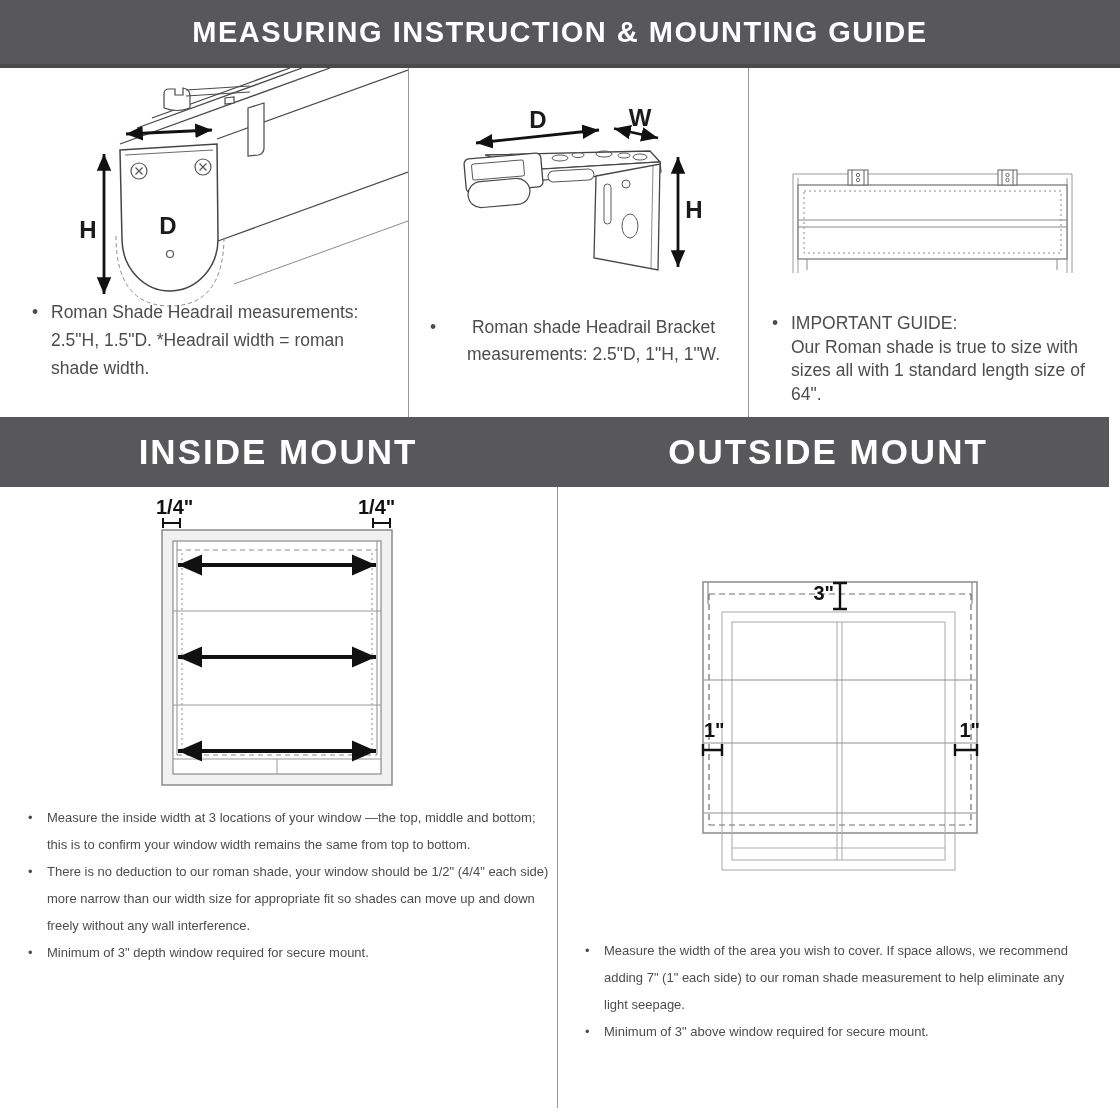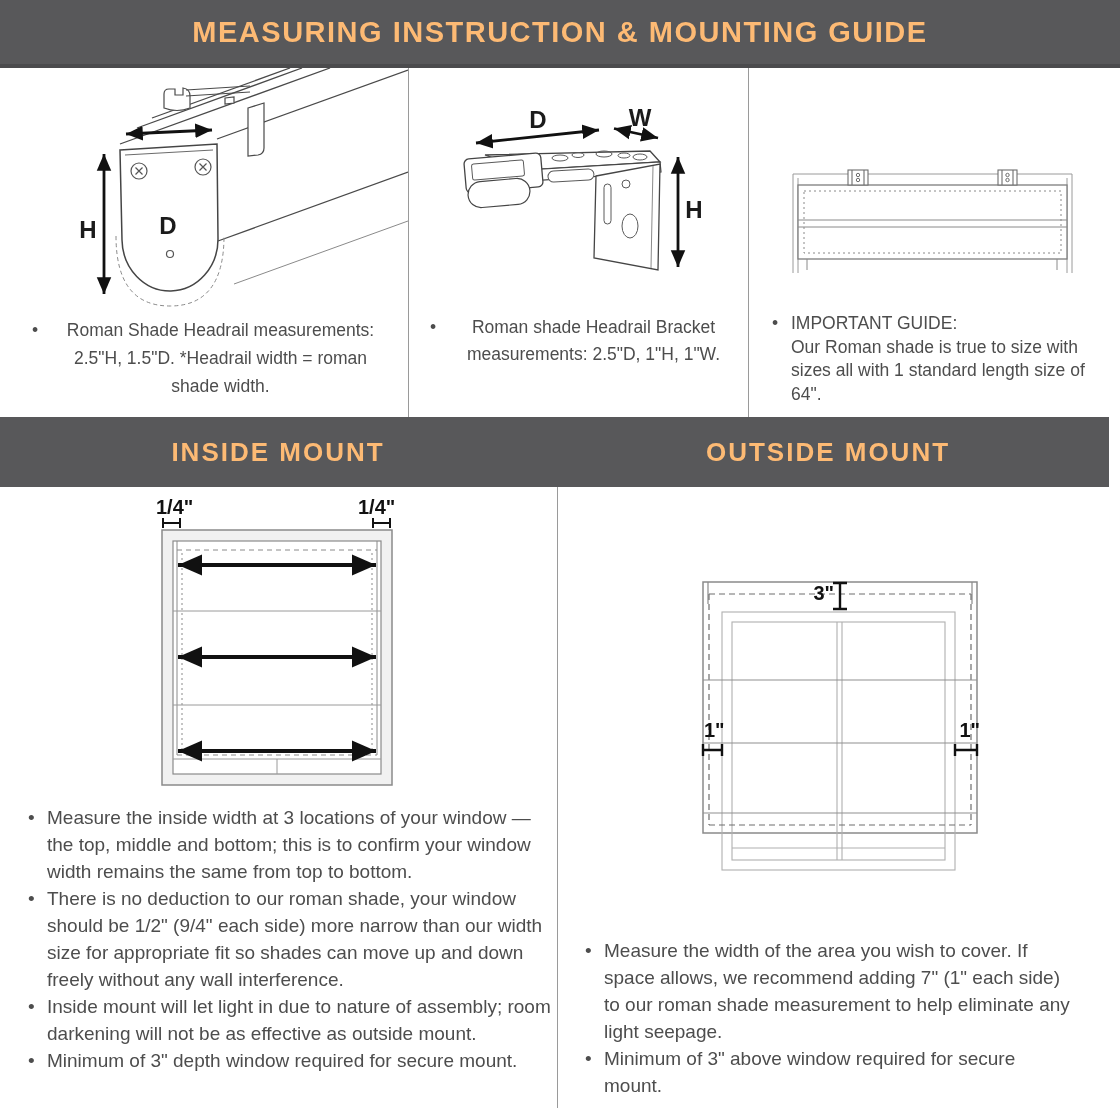--- a/index.html
+++ b/index.html
@@ -1,42 +1,42 @@
 <!DOCTYPE html>
 <html><head>
 <meta charset="utf-8">
 <style>
   html,body{margin:0;padding:0;background:#fff;}
   #canvas{position:relative;width:1120px;height:1120px;background:#fff;overflow:hidden;
           font-family:"Liberation Sans", sans-serif;color:#4d4d4d;}
   .abs{position:absolute;}
 
   
-  .gray-bar{background:#58585a;color:#fdba74;font-weight:bold;text-align:center;
+  .gray-bar{background:#58585a;color:#ffffff;font-weight:bold;text-align:center;
             display:flex;align-items:center;justify-content:center;}
   #main-header{left:0;top:0;width:1120px;height:68px;font-size:29px;letter-spacing:1.5px;
                border-bottom:4px solid #4b4b4d;box-sizing:border-box;}
-  .mount-bar{top:417px;height:70px;font-size:26px;letter-spacing:2px;}
+  .mount-bar{top:417px;height:70px;font-size:35px;letter-spacing:2px;}
   #bar-inside{left:0;width:556px;}
   #bar-outside{left:547px;width:562px;}
 
   
   .vdiv{width:1px;background:#9a9a9a;}
 
   
   .dim{font-weight:bold;color:#1b1b1b;font-size:24px;text-align:center;line-height:24px;}
   .meas{font-weight:bold;color:#111;font-size:20px;line-height:20px;}
 
   
   .cap{font-size:17.5px;line-height:28px;color:#4d4d4d;}
   .bullet{position:relative;padding-left:21px;}
   .bullet::before{content:"\2022";position:absolute;left:2px;top:0;color:#4d4d4d;}
   .note-line{padding-left:21px;}
   .bullets .bullet{margin:0;}
-  .bullets{font-size:19px;line-height:27px;}
+  .bullets{font-size:13px;line-height:27px;}
 
   svg{display:block;}
 </style>
 </head>
 <body>
 
 <div id="canvas">
 
   <div id="main-header" class="abs gray-bar">
     <span>MEASURING INSTRUCTION &amp; MOUNTING GUIDE</span>
@@ -82,21 +82,21 @@
       <circle cx="170" cy="186" r="3.5"></circle>
     </g>
 
     <g stroke="#111" stroke-width="2.8" fill="none">
       <line x1="126" y1="66" x2="212" y2="62" marker-start="url(#a1)" marker-end="url(#a1)"></line>
       <line x1="104" y1="86" x2="104" y2="226" marker-start="url(#a1)" marker-end="url(#a1)"></line>
     </g>
   </svg>
   <div class="abs dim" style="left:148px;top:214px;width:40px;">D</div>
   <div class="abs dim" style="left:70px;top:218px;width:36px;">H</div>
-  <div class="abs cap" style="left:30px;top:316px;width:360px;text-align:center;">
+  <div class="abs cap" style="left:30px;top:298px;width:360px;">
     <div class="bullet">Roman Shade Headrail measurements: 2.5"H, 1.5"D. *Headrail width = roman shade width.</div>
   </div>
 
   <svg class="abs" style="left:408px;top:68px;" width="340" height="250" viewBox="0 0 340 250">
     <defs>
       <marker id="a2" viewBox="0 0 6 6" markerWidth="6" markerHeight="6" refX="6" refY="3" orient="auto-start-reverse" markerUnits="strokeWidth">
         <path d="M0,0.4 L6,3 L0,5.6 Z" fill="#111"></path>
       </marker>
     </defs>
 
@@ -212,22 +212,21 @@
 
       <g stroke="#111" stroke-width="4" fill="none">
         <line x1="48" y1="72" x2="246" y2="72" marker-start="url(#a3)" marker-end="url(#a3)"></line>
         <line x1="48" y1="164" x2="246" y2="164" marker-start="url(#a3)" marker-end="url(#a3)"></line>
         <line x1="48" y1="258" x2="246" y2="258" marker-start="url(#a3)" marker-end="url(#a3)"></line>
       </g>
     </svg>
 
     <div class="abs bullets" style="left:26px;top:317px;width:527px;">
       <div class="bullet">Measure the inside width at 3 locations of your window —the top, middle and bottom; this is to confirm your window width remains the same from top to bottom.</div>
-      <div class="bullet">There is no deduction to our roman shade, your window should be 1/2" (9/4" each side) more narrow than our width size for appropriate fit so shades can move up and down freely without any wall interference.</div>
-      <div class="bullet">Inside mount will let light in due to nature of assembly; room darkening will not be as effective as outside mount.</div>
+      <div class="bullet">There is no deduction to our roman shade, your window should be 1/2" (4/4" each side) more narrow than our width size for appropriate fit so shades can move up and down freely without any wall interference.</div>
       <div class="bullet">Minimum of 3" depth window required for secure mount.</div>
     </div>
   </div>
 
   <div class="abs" style="left:558px;top:487px;width:562px;height:633px;">
 
     <svg class="abs" style="left:140px;top:91px;" width="282" height="296" viewBox="0 0 282 296">
 
       <rect x="5" y="4" width="274" height="251" fill="#fff" stroke="#8a8a8a" stroke-width="1.5"></rect>
       <path d="M10,4 V26 M274,4 V26" stroke="#8a8a8a" stroke-width="1.2" fill="none"></path>

